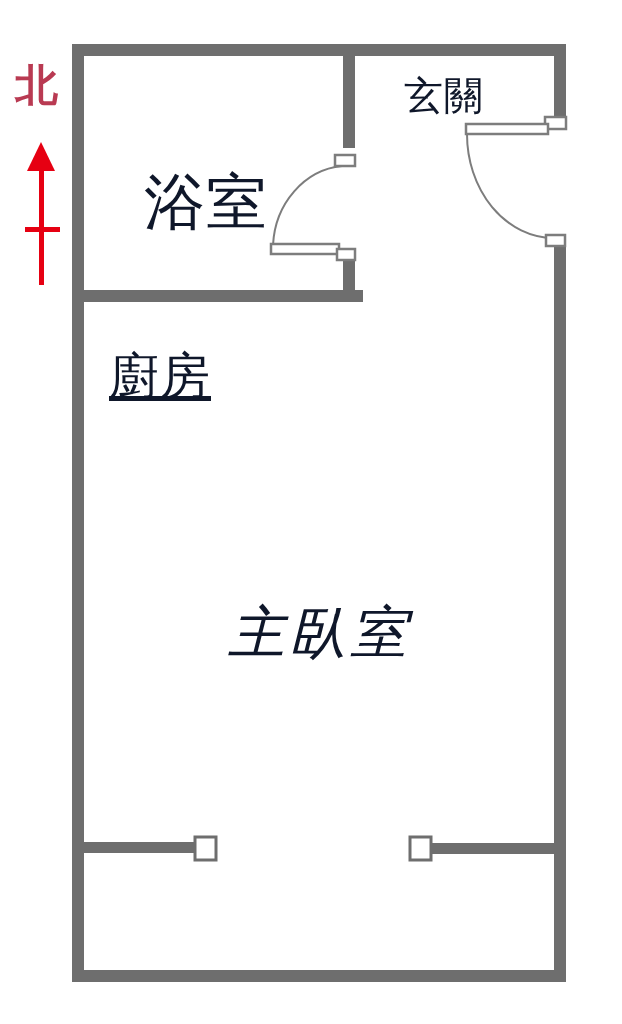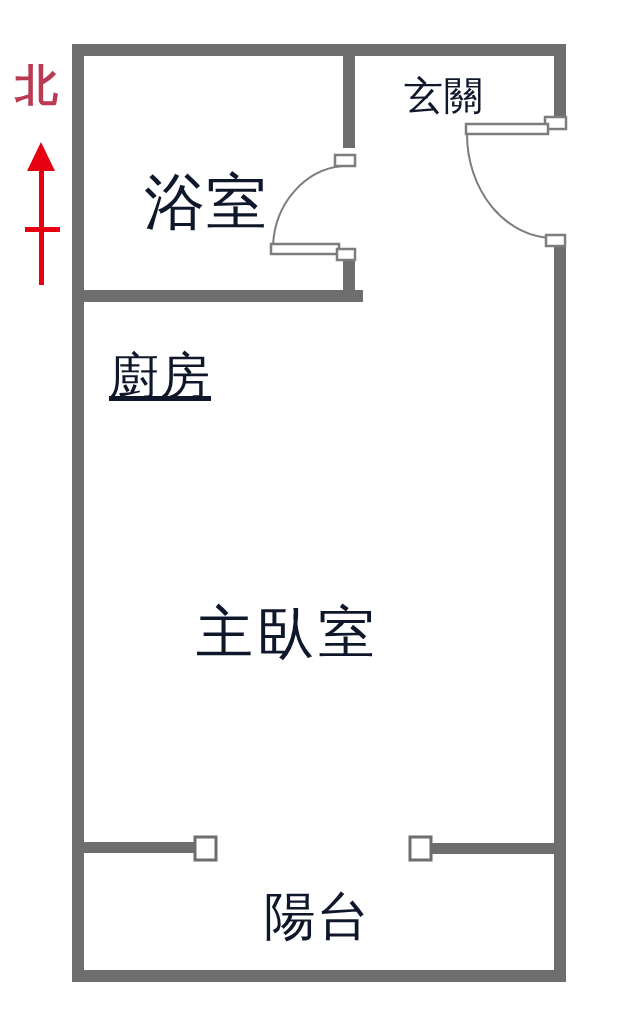--- a/index.html
+++ b/index.html
@@ -23,21 +23,21 @@
   .room-label {
     position: absolute;
     color: #0f172a;
     line-height: 1;
     white-space: nowrap;
     user-select: none;
   }
   .label-bathroom   { left: 144px; top: 141px; font-size: 61px; letter-spacing: 1px; margin-top: 31px; }
   .label-entry      { left: 404px; top: 76px;  font-size: 39px; letter-spacing: 1px; }
   .label-kitchen    { left: 109px; top: 351px; font-size: 50px; letter-spacing: 1px; text-decoration: underline; }
-  .label-bedroom    { left: 196px; top: 604px; font-size: 57px; letter-spacing: 4px; }
+  .label-bedroom    { left: 228px; top: 604px; font-size: 57px; letter-spacing: 4px; font-style: italic; }
   .label-balcony    { left: 264px; top: 890px; font-size: 52px; letter-spacing: 1px; }
   .label-north {
     position: absolute;
     left: 15px; top: 64px;
     font-size: 43px;
     font-weight: 700;
     color: #b93a52;
     line-height: 1;
     user-select: none;
   }
@@ -91,15 +91,14 @@
   <div class="label-north">北</div>
 
   <div class="room-label label-bathroom">浴室</div>
 
   <div class="room-label label-entry">玄關</div>
 
   <div class="room-label label-kitchen">廚房</div>
 
   <div class="room-label label-bedroom">主臥室</div>
 
-  <div class="room-label label-balcony">陽台</div>
 
 </div>
 
 </body></html>

